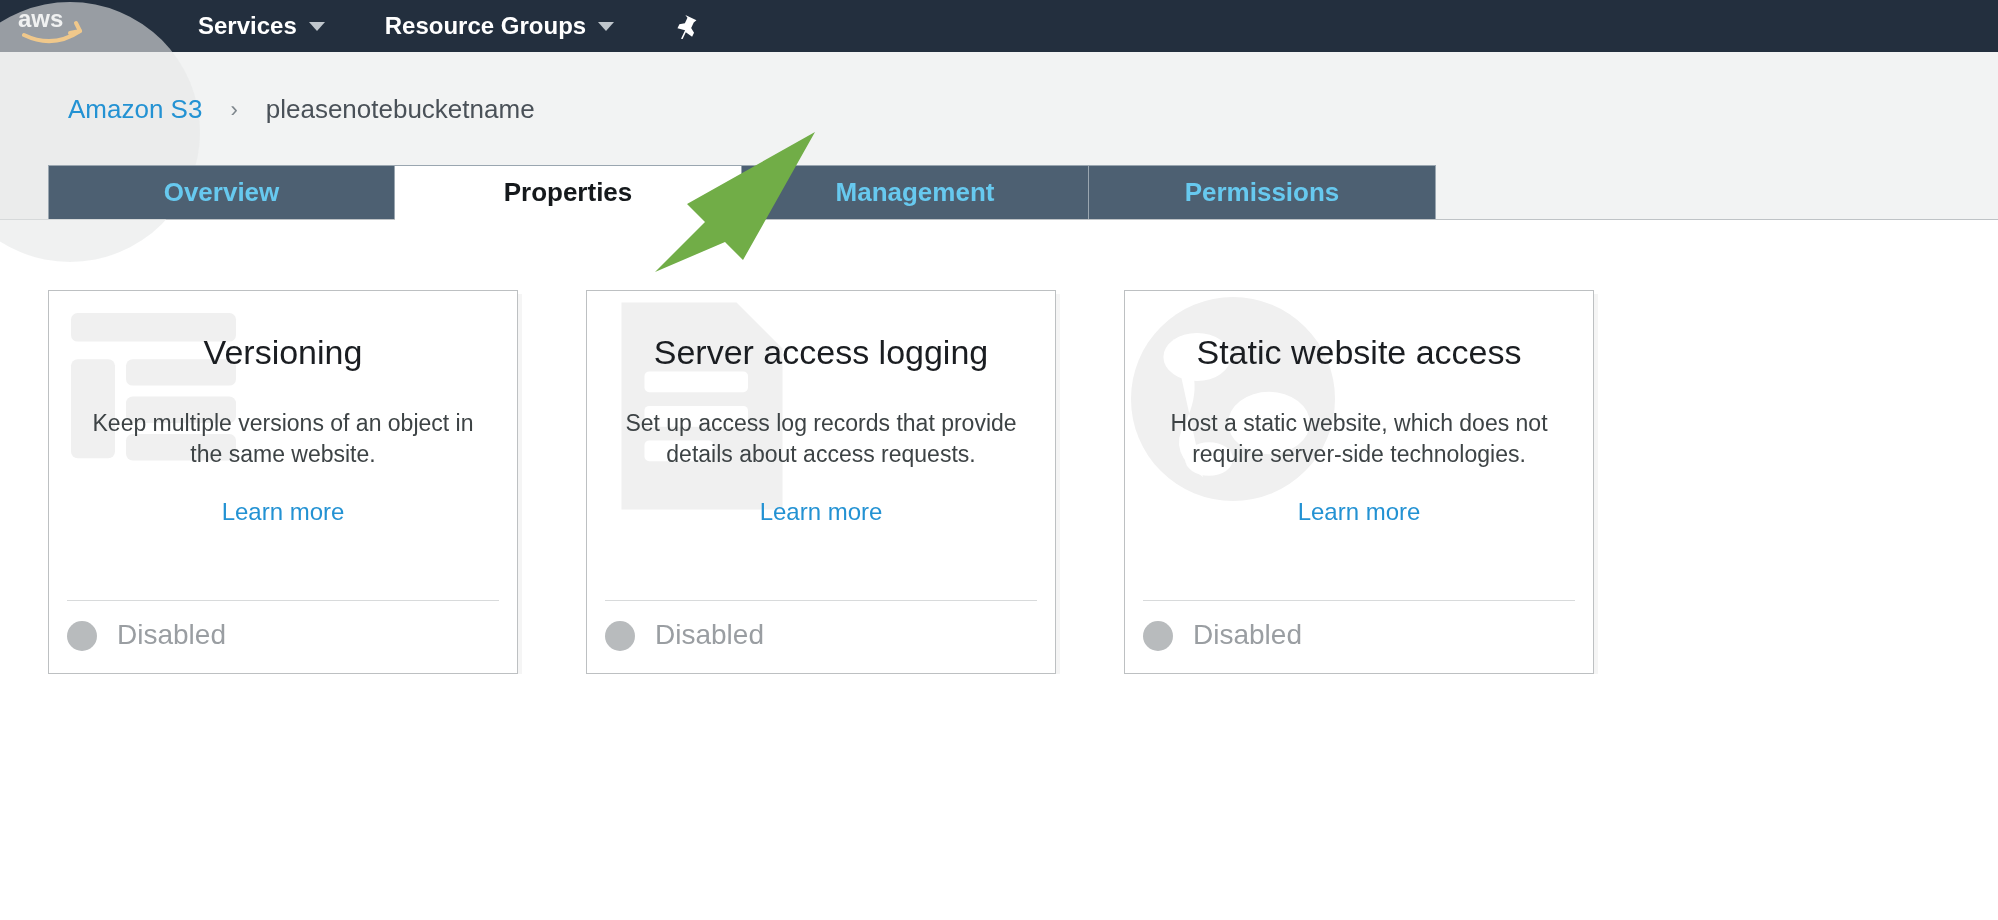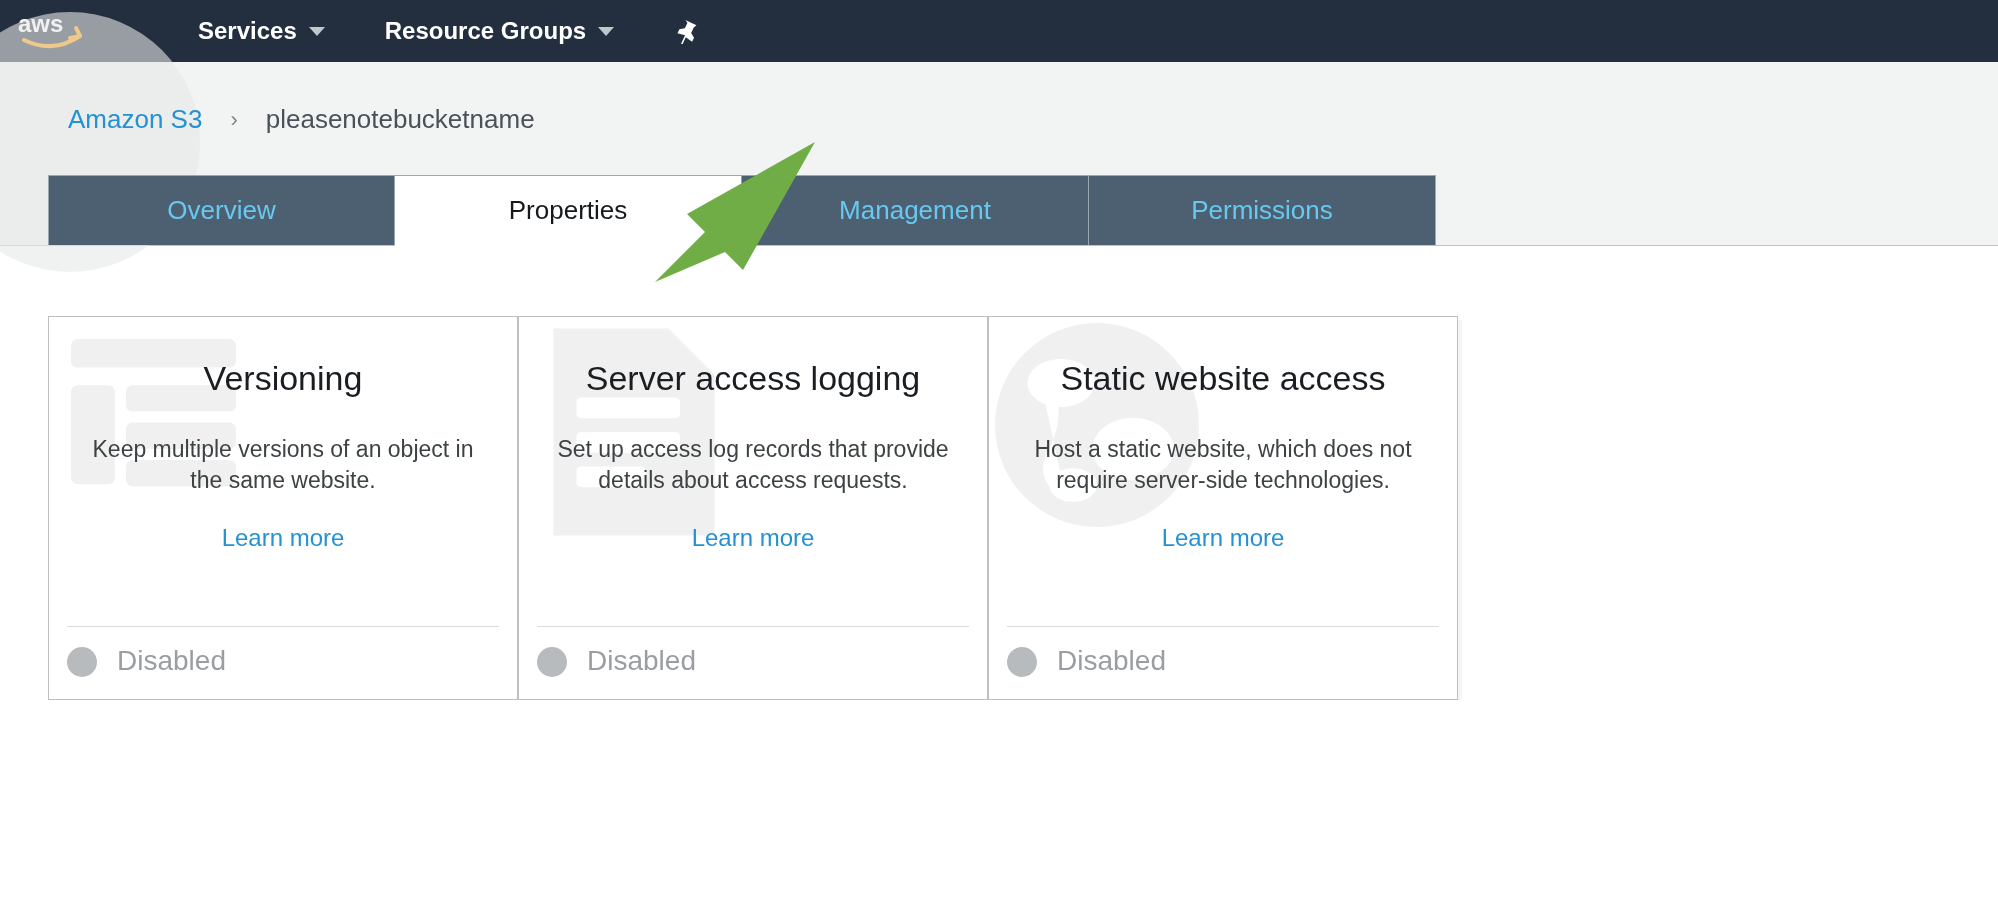--- a/index.html
+++ b/index.html
@@ -20,21 +20,21 @@
   html,body{margin:0;padding:0;}
   body{
     font-family:"Helvetica Neue",Helvetica,Arial,sans-serif;
     background:#ffffff;
     width:1998px;
   }
 
   
   .nav{
     background:var(--nav-bg);
-    height:62px;
+    height:52px;
     display:flex;
     align-items:center;
     padding:0 18px;
     color:var(--nav-text);
     font-size:24px;
     font-weight:600;
   }
   .nav .logo{margin-right:110px;display:flex;align-items:center;}
   .nav .menu-item{display:flex;align-items:center;cursor:pointer;margin-right:60px;}
   .nav .menu-item span.label{margin-right:12px;}
@@ -71,25 +71,25 @@
   .breadcrumb a{color:var(--link-blue);text-decoration:none;cursor:pointer;}
   .bc-sep{margin:0 28px;color:#7e868c;font-size:22px;}
 
   .tabs{
     display:flex;
     margin-left:48px;
     position:relative;
   }
   .tab{
     flex:0 0 347px;
-    height:70px;
+    height:54px;
     display:flex;align-items:center;justify-content:center;
     background:var(--tab-inactive);
     color:var(--tab-inactive-text);
-    font-size:26px;font-weight:400;
+    font-size:26px;font-weight:700;
     border:1px solid var(--tab-border);
     border-bottom:none;
     cursor:pointer;
     box-sizing:border-box;
   }
   .tab + .tab{border-left:none;}
   .tab.active{
     background:#ffffff;
     color:#15191c;
     position:relative;
@@ -104,20 +104,21 @@
   .annotation-arrow{
     position:absolute;
     left:635px; top:70px;
     pointer-events:none;
     z-index:5;
   }
 
   
   .content{
     display:flex;
+    gap:68px;
     padding:70px 0 0 48px;
   }
   .card{
     position:relative;
     width:470px;
     min-height:384px;
     border:1px solid var(--card-border);
     background:#ffffff;
     box-shadow:4px 4px 0 rgba(0,0,0,.04);
     box-sizing:border-box;

